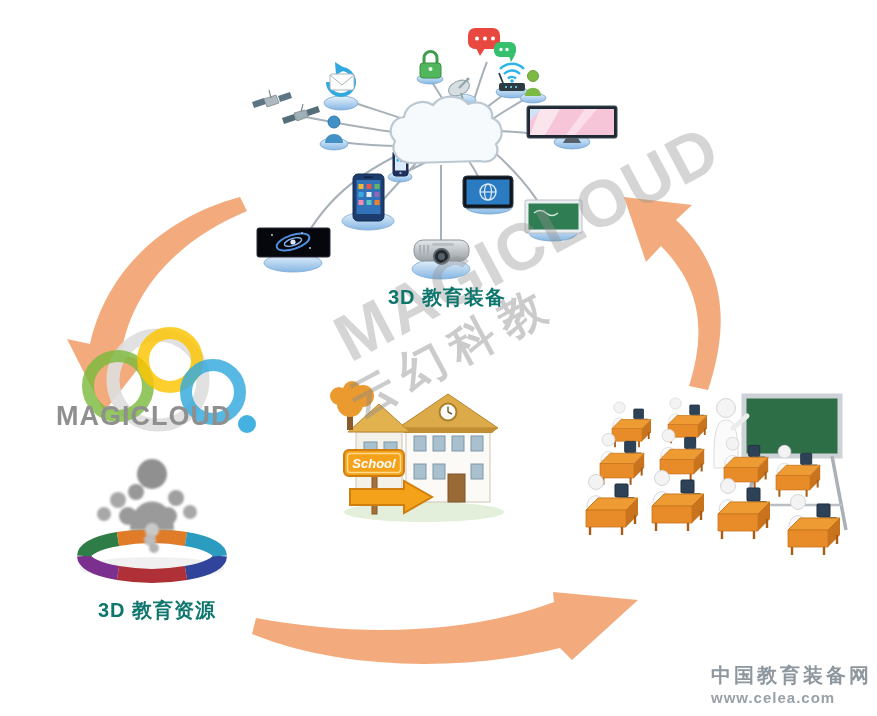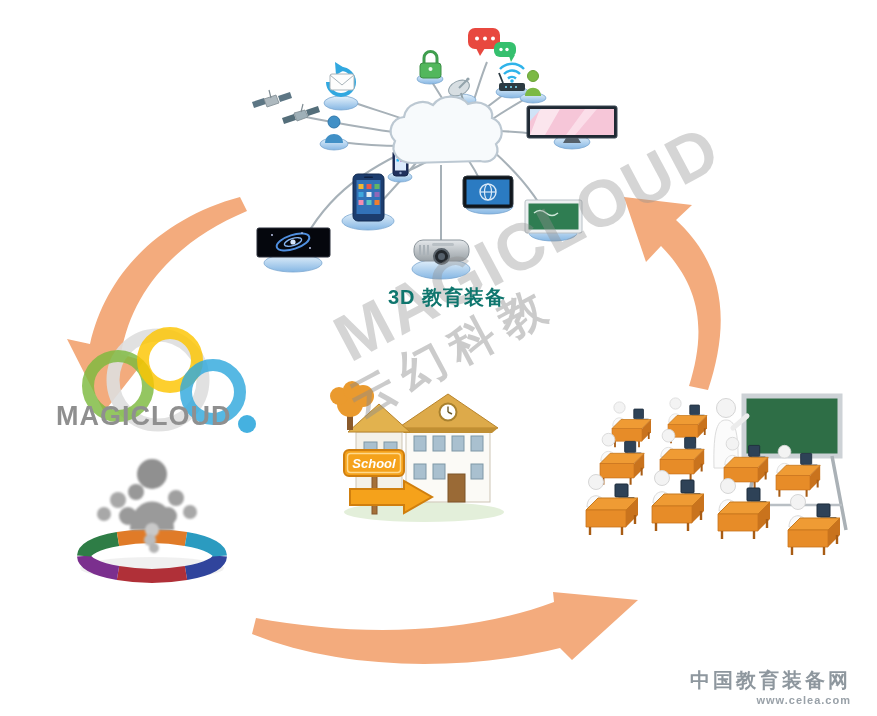--- a/index.html
+++ b/index.html
@@ -11,24 +11,24 @@
          font-size:20px;font-weight:600;color:#0f766e;letter-spacing:1px;}
   .logo-text{position:absolute;left:56px;top:401px;
              font-family:"Liberation Sans","DejaVu Sans",sans-serif;
              font-weight:bold;font-size:27px;color:#8f8f8f;letter-spacing:1px;}
   .watermark{position:absolute;white-space:nowrap;pointer-events:none;
              font-family:"Liberation Sans","DejaVu Sans",sans-serif;font-weight:bold;}
   .wm-magicloud{left:527px;top:243px;transform:translate(-50%,-50%) rotate(-28deg);
                 font-size:66px;color:rgba(145,145,145,0.38);letter-spacing:2px;}
   .wm-yunhuan{left:452px;top:352px;transform:translate(-50%,-50%) rotate(-28deg);
               font-size:46px;color:rgba(140,140,140,0.45);letter-spacing:10px;}
-  .site-watermark{position:absolute;right:26px;bottom:10px;text-align:right;pointer-events:none;}
+  .site-watermark{position:absolute;right:5px;bottom:10px;text-align:left;pointer-events:none;}
   .site-name{font-size:20px;font-weight:bold;color:#8e979e;letter-spacing:3px;
              text-shadow:0 1px 0 #fff,0 -1px 0 #fff,1px 0 0 #fff,-1px 0 0 #fff;}
-  .site-url{font-size:11px;font-weight:bold;color:#99a1a8;letter-spacing:1px;
+  .site-url{font-size:15px;font-weight:bold;color:#99a1a8;letter-spacing:1px;
             text-shadow:0 1px 0 #fff,0 -1px 0 #fff,1px 0 0 #fff,-1px 0 0 #fff;}
 </style>
 </head>
 <body>
 
 <div class="canvas">
 
 <svg class="art" width="877" height="716" viewBox="0 0 877 716">
   <defs>
     <linearGradient id="pedestal" x1="0" y1="0" x2="0" y2="1">
@@ -316,19 +316,20 @@
     <circle cx="247" cy="424" r="9" fill="#31a8dd" opacity="0.9"></circle>
   </g>
 </svg>
 
 <div class="watermark wm-magicloud">MAGICLOUD</div>
 <div class="watermark wm-yunhuan">云幻科教</div>
 
 <div class="logo-text">MAGICLOUD</div>
 
 <div class="label" style="left:447px;top:284px;">3D 教育装备</div>
+<div class="label" style="left:157px;top:597px;">3D 教育资源</div>
 
 <div class="site-watermark">
   <div class="site-name">中国教育装备网</div>
   <div class="site-url">www.celea.com</div>
 </div>
 
 </div>
 
 </body></html>

